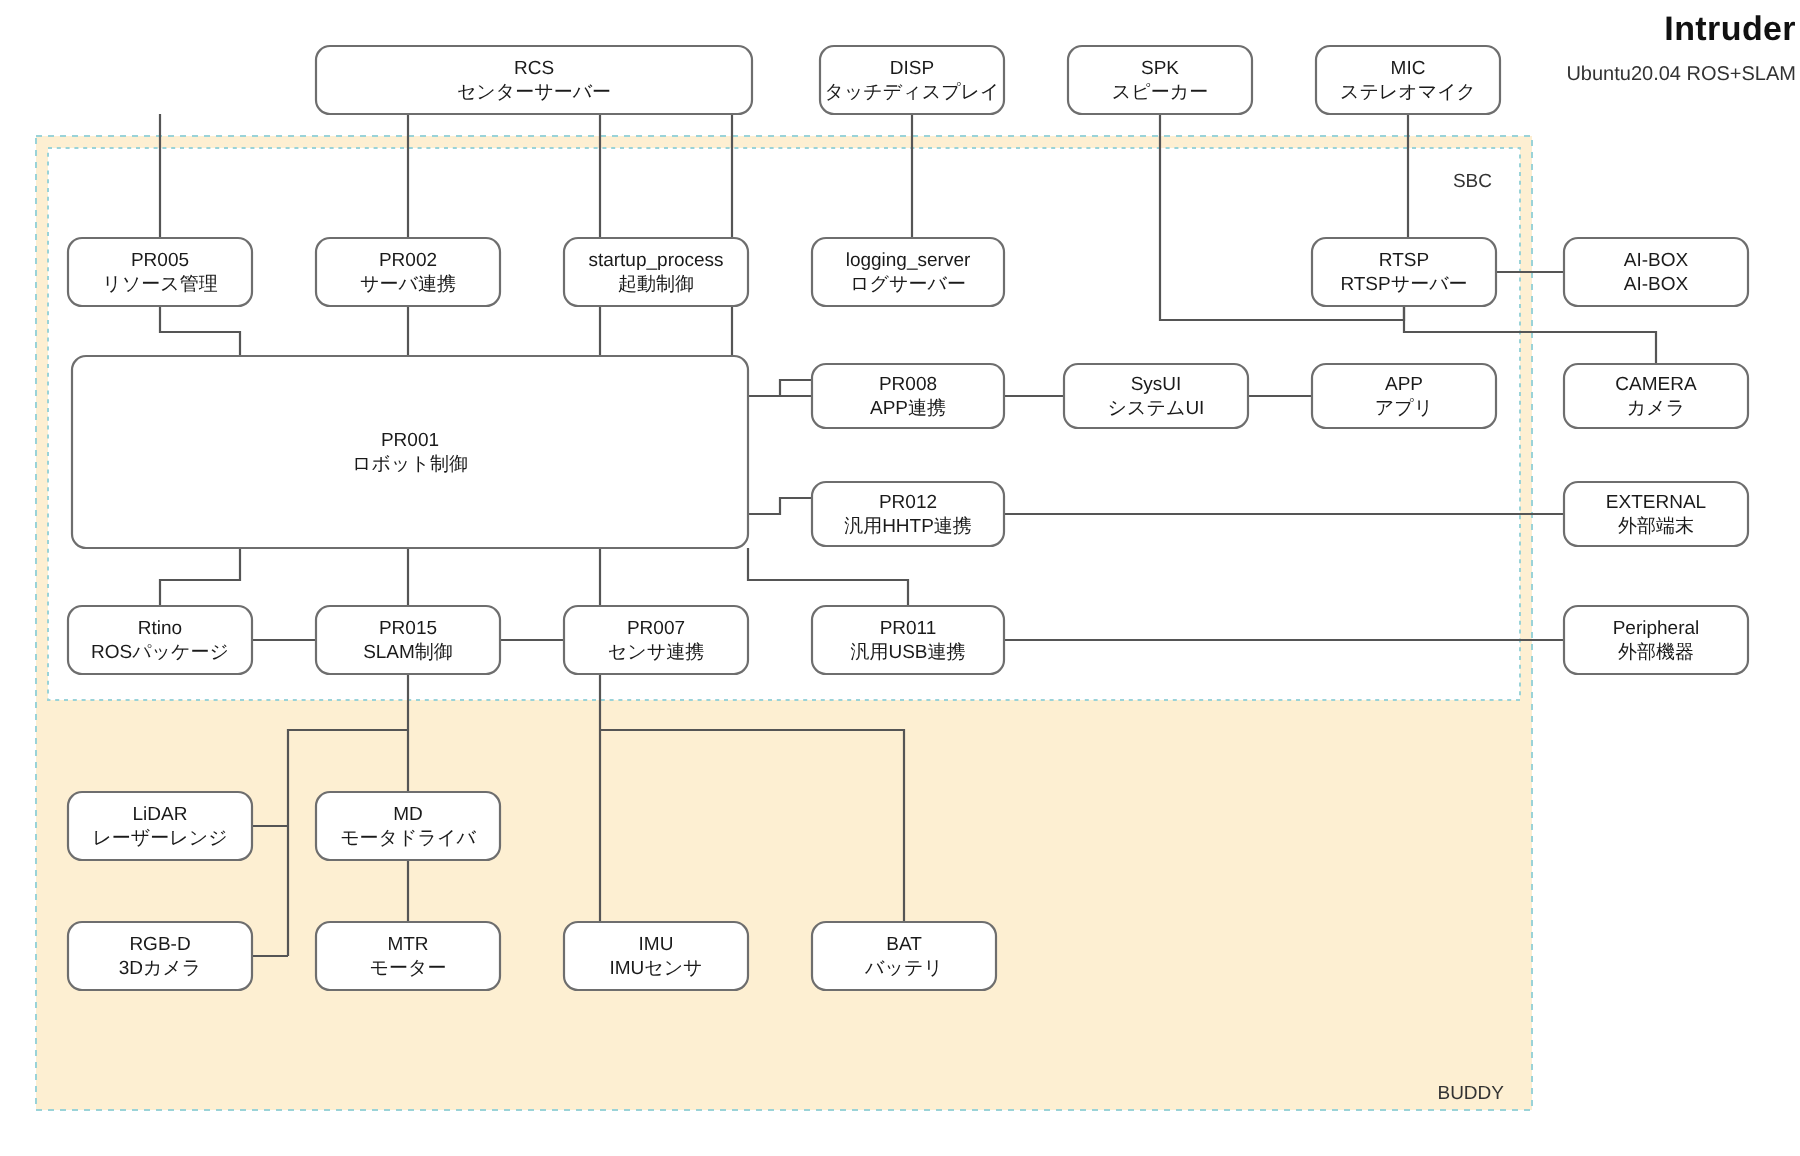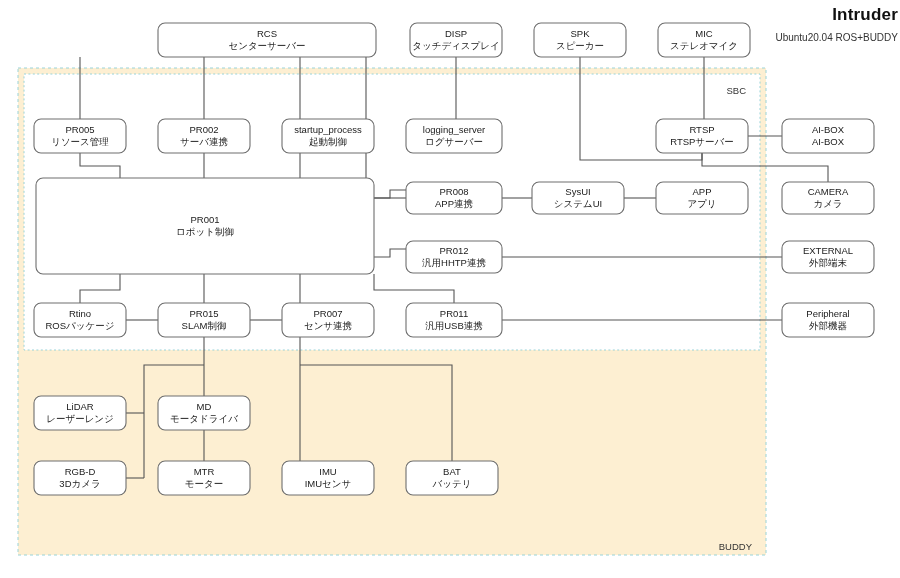--- a/index.html
+++ b/index.html
@@ -80,21 +80,21 @@
     dominant-baseline: middle;
   }
 </style>
 </head>
 <body>
 
 <div id="diagram-root">
 
   <div class="header-block">
     <div class="doc-title">Intruder</div>
-    <div class="doc-subtitle">Ubuntu20.04 ROS+BUDDY</div>
+    <div class="doc-subtitle">Ubuntu20.04 ROS+SLAM</div>
   </div>
 
   <svg id="diagram-svg" width="900" height="578" viewBox="0 0 900 578">
     <g id="zones-layer">
         <g>
           <rect x="8" y="68" width="748" height="487" class="zone-outer"></rect>
           <text x="742" y="547" class="zone-label">BUDDY</text>
         </g>
         <g>
           <rect x="14" y="74" width="736" height="276" class="zone-inner"></rect>

